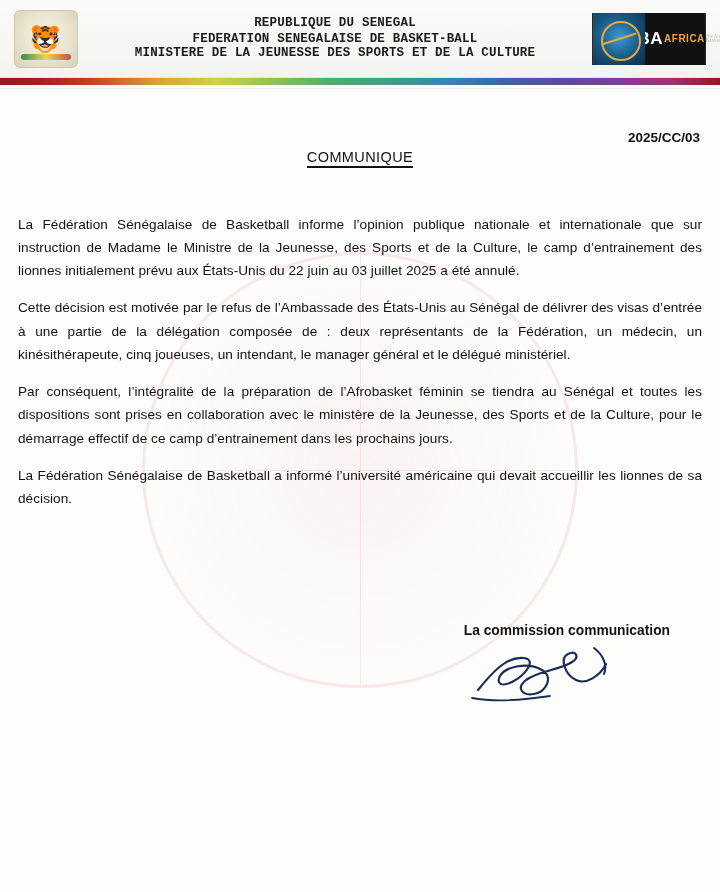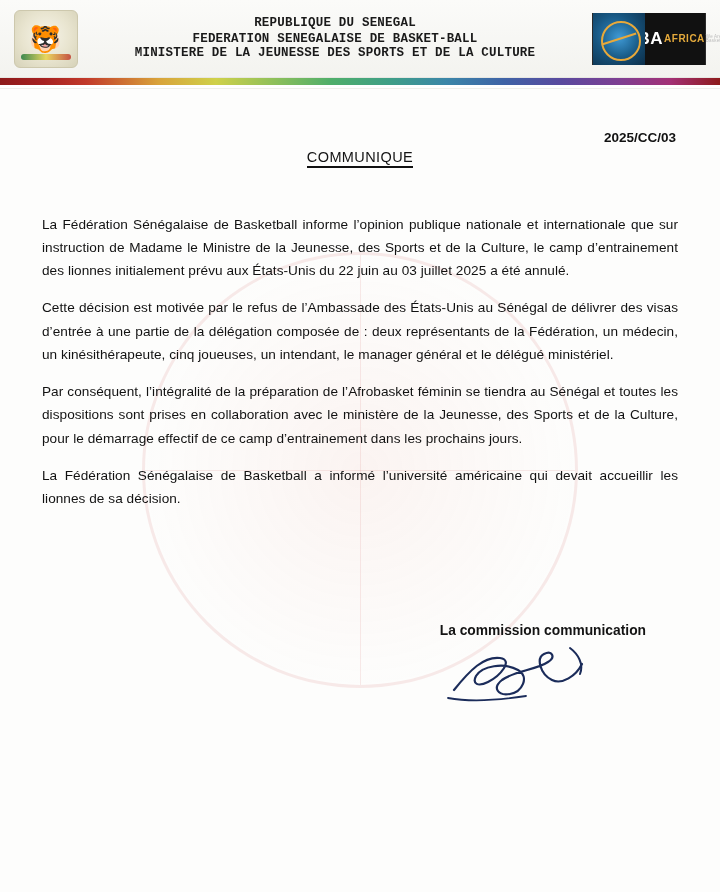--- a/index.html
+++ b/index.html
@@ -197,21 +197,21 @@
     color: #bdbdbd;
     letter-spacing: .2px;
     line-height: 1;
     margin-top: 1px;
   }
 
   
   .content {
     position: relative;
     z-index: 2;
-    padding: 0 42px;
+    padding: 0 18px;
     box-sizing: border-box;
   }
 
   .ref-block {
     margin-top: 38px;
     text-align: right;
     font-size: 13.5px;
     font-weight: 700;
     color: #111;
     line-height: 1.6;

